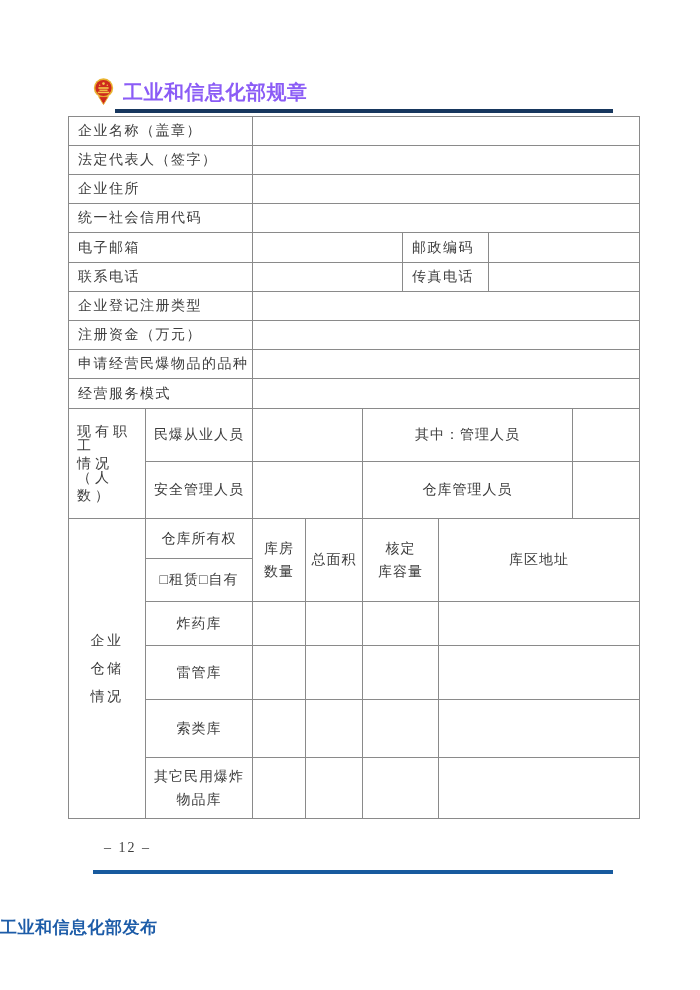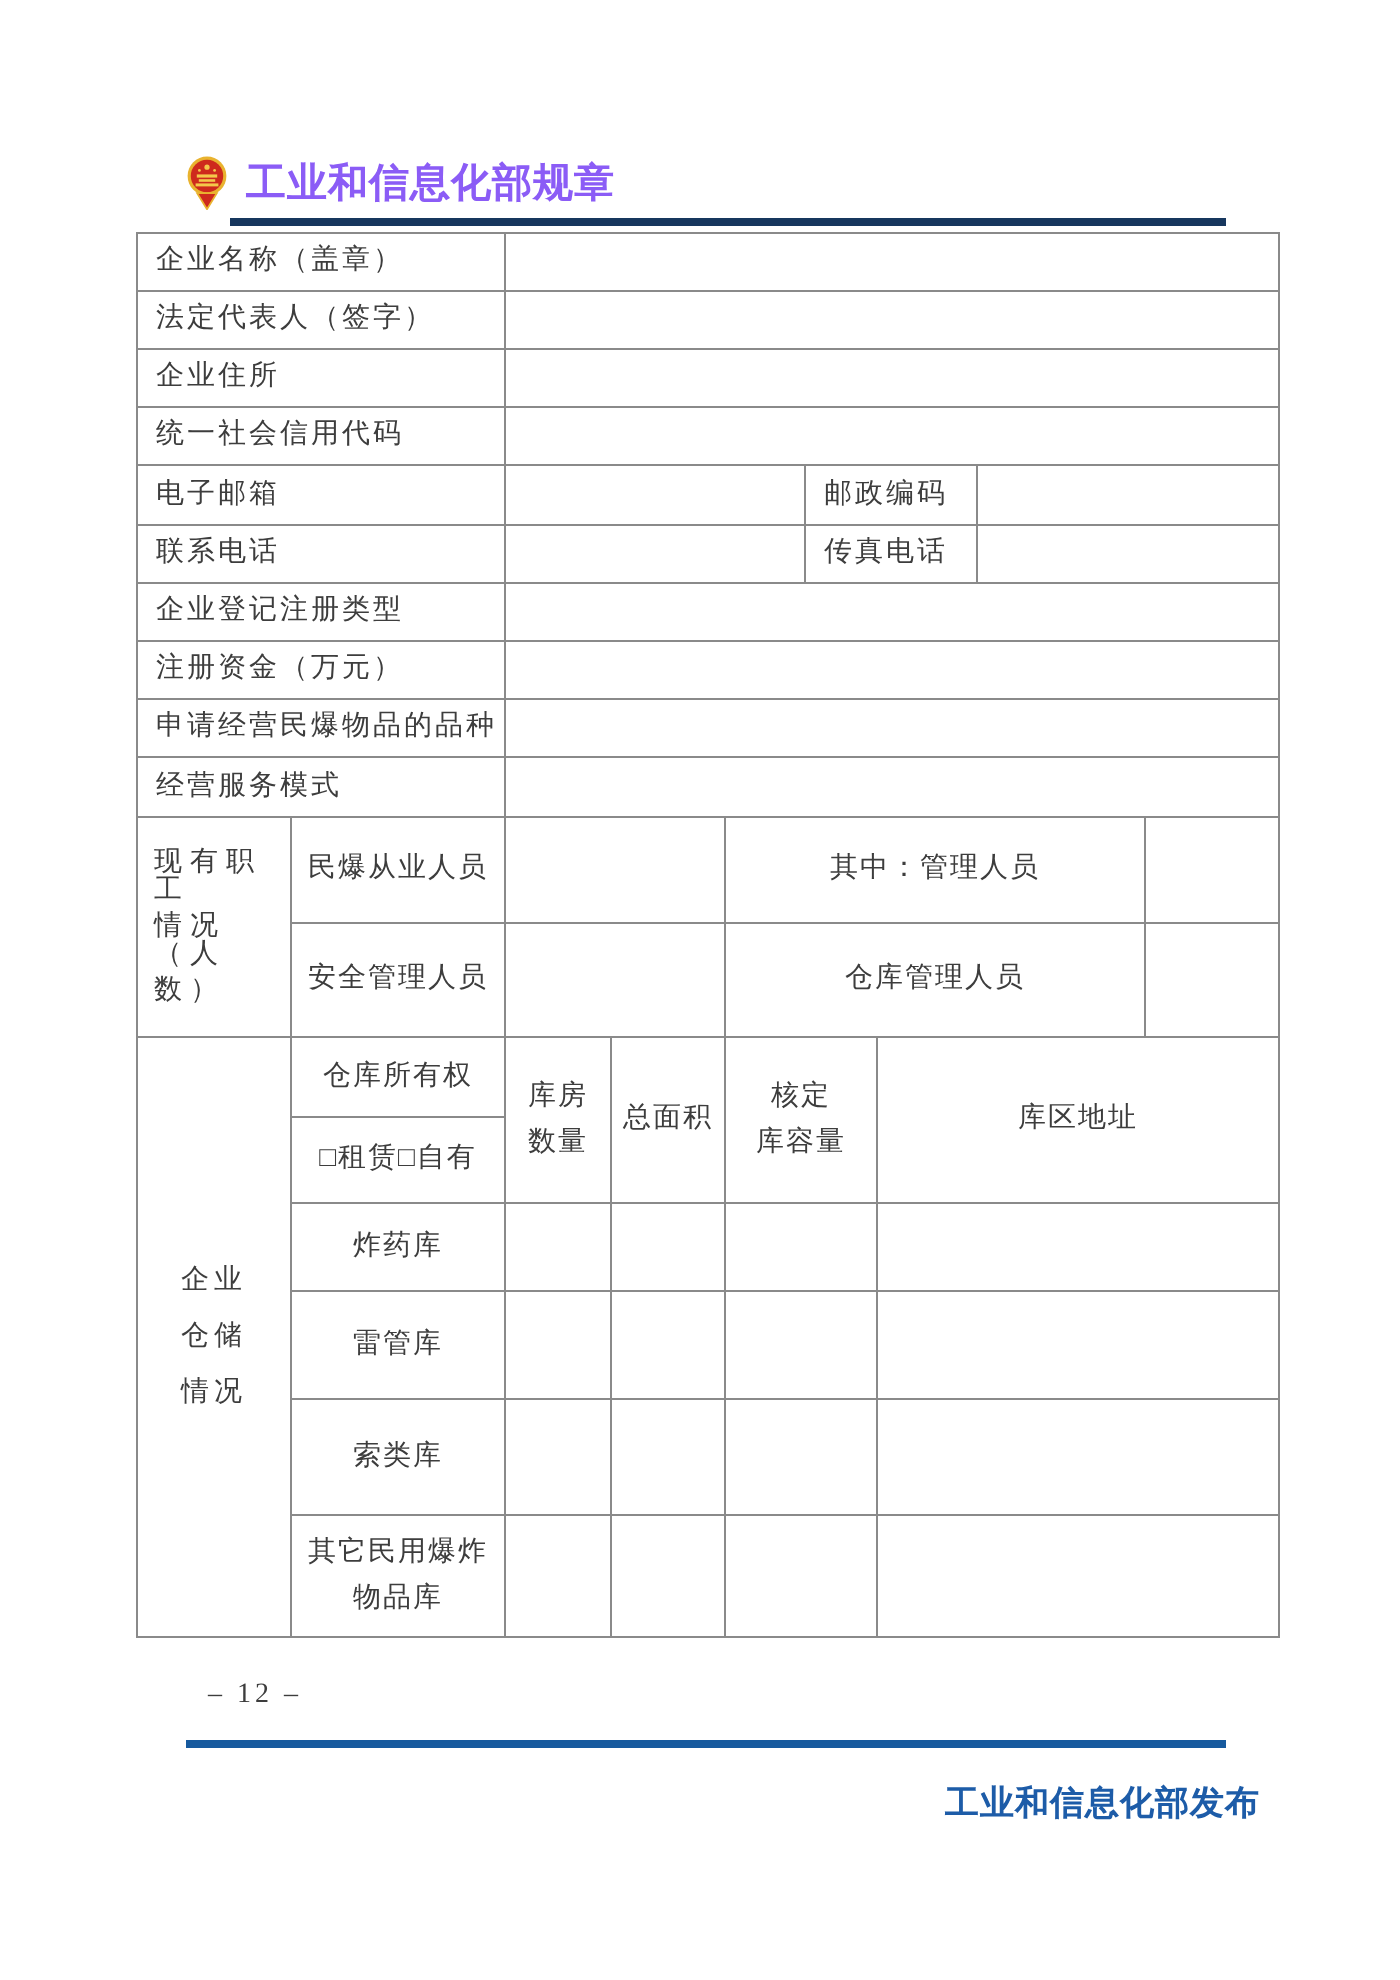--- a/index.html
+++ b/index.html
@@ -26,21 +26,21 @@
   .stack{display:flex;flex-direction:column;align-items:center;justify-content:center;gap:9px;
          text-align:center;letter-spacing:1px;}
   .staff-lbl{display:flex;flex-direction:column;justify-content:center;align-items:flex-start;
              gap:4px;padding-left:8px;letter-spacing:4px;}
   .store-lbl{display:flex;flex-direction:column;justify-content:center;align-items:center;
              gap:14px;letter-spacing:2.5px;}
 
   
   .pagenum{position:absolute;left:84px;top:840px;font-size:14px;color:#3d3d3d;letter-spacing:2px;margin-left:20px;}
   .ftr-rule{position:absolute;left:93px;top:870px;width:520px;height:4px;background:#175a9e;}
-  .publisher{position:absolute;left:0;top:890px;width:630px;text-align:right;
+  .publisher{position:absolute;left:0;top:916px;width:630px;text-align:left;
              font-family:"Liberation Sans","DejaVu Sans",sans-serif;font-weight:bold;
              font-size:17px;color:#1d5ca8;letter-spacing:0.5px;}
 </style>
 </head>
 <body>
 
 <div class="page">
 
   <div class="hdr">
     <span style="display:inline-flex;">

